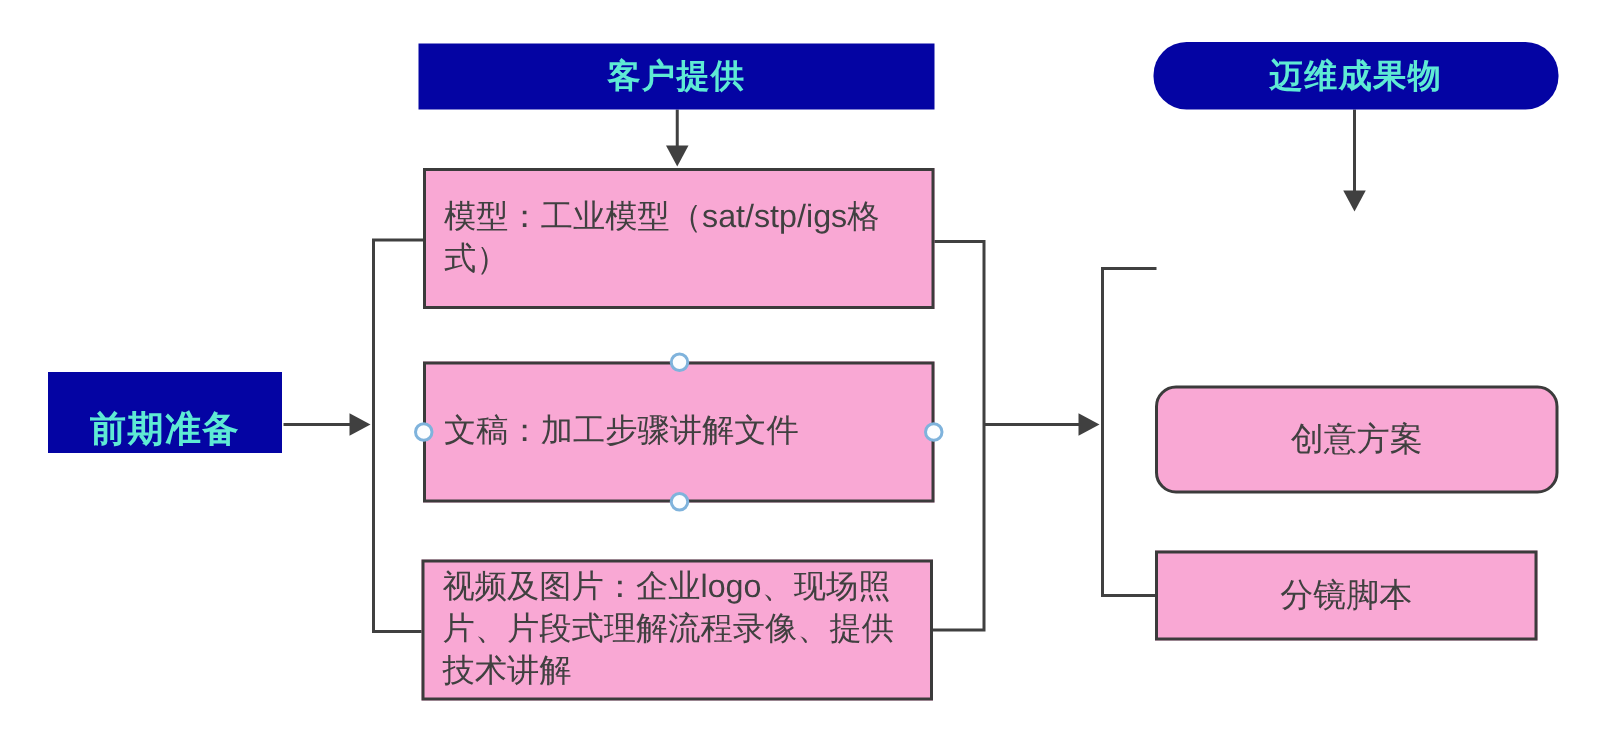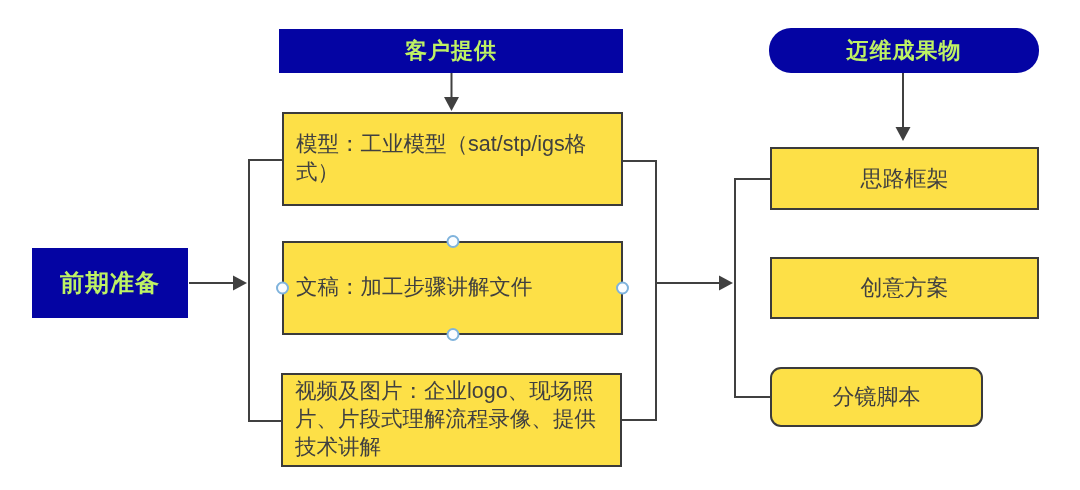--- a/index.html
+++ b/index.html
@@ -14,33 +14,33 @@
   .connectors {
     position: absolute;
     left: 0; top: 0;
     width: 1080px; height: 490px;
     z-index: 1;
   }
   .node { position: absolute; box-sizing: border-box; z-index: 2; }
 
   .blue-box {
     background: #0404a3;
-    color: #bef264;
+    color: #5eead4;
     font-weight: bold;
     display: flex;
     align-items: center;
     justify-content: center;
     letter-spacing: 1px;
   }
   .hdr-client   { left: 279px; top: 29px;  width: 344px; height: 44px; font-size: 22px; }
   .hdr-deliv    { left: 769px; top: 28px;  width: 270px; height: 45px; font-size: 22px; border-radius: 22px; }
-  .prep-box     { left: 32px;  top: 248px; width: 156px; height: 70px; font-size: 24px; }
+  .prep-box     { left: 32px;  top: 248px; width: 156px; height: 54px; font-size: 24px; align-items: flex-end; }
 
   .white-box {
-    background: #fde047;
+    background: #f9a8d4;
     border: 2.5px solid #3b3b3b;
     color: #404040;
     display: flex;
     align-items: center;
   }
   .left-col {
     font-size: 21.5px;
     line-height: 1.3;
     padding: 4px 10px 4px 12px;
     text-align: left;
@@ -48,22 +48,22 @@
   .right-col {
     font-size: 22px;
     justify-content: center;
     text-align: center;
     border-width: 2px;
   }
   .b-model    { left: 282px; top: 112px; width: 341px; height: 94px; }
   .b-docs     { left: 282px; top: 241px; width: 341px; height: 94px; align-items: center; }
   .b-media    { left: 281px; top: 373px; width: 341px; height: 94px; }
   .b-frame    { left: 770px; top: 147px; width: 269px; height: 63px; }
-  .b-creative { left: 770px; top: 257px; width: 269px; height: 62px; }
-  .b-story    { left: 770px; top: 367px; width: 213px; height: 60px; border-radius: 11px; }
+  .b-creative { left: 770px; top: 257px; width: 269px; height: 72px; border-radius: 14px; }
+  .b-story    { left: 770px; top: 367px; width: 255px; height: 60px; }
 
   .handle {
     position: absolute;
     width: 9px; height: 9px;
     border: 2px solid #7fb3dc;
     background: #fbfdff;
     border-radius: 50%;
     z-index: 3;
   }
   .handle-top    { left: 50%; top: -8px;  transform: translateX(-50%); }
@@ -128,23 +128,20 @@
   </div>
 
   <div class="node white-box left-col b-media">
     <span>视频及图片：企业logo、现场照片、片段式理解流程录像、提供技术讲解</span>
   </div>
 
   <div class="node blue-box hdr-deliv">
     <span>迈维成果物</span>
   </div>
 
-  <div class="node white-box right-col b-frame">
-    <span>思路框架</span>
-  </div>
 
   <div class="node white-box right-col b-creative">
     <span>创意方案</span>
   </div>
 
   <div class="node white-box right-col b-story">
     <span>分镜脚本</span>
   </div>
 
 </div>

